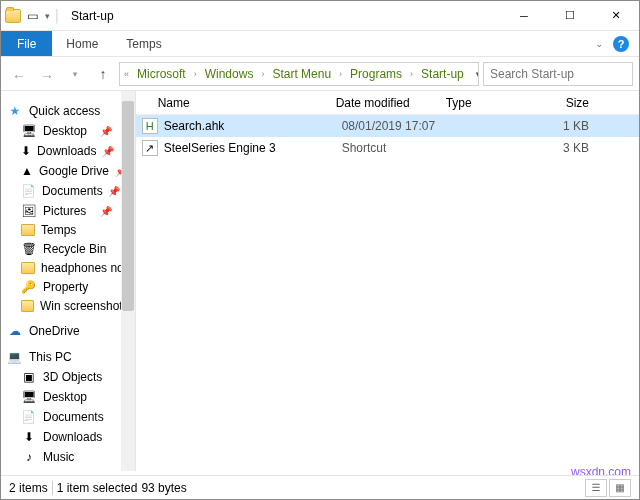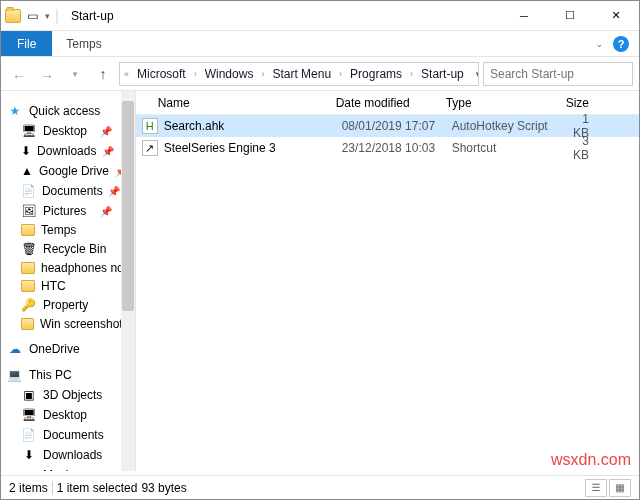--- a/index.html
+++ b/index.html
@@ -13,21 +13,21 @@
 .winbtn{width:46px;height:30px;display:flex;align-items:center;justify-content:center;font-family:Arial;font-size:11px}
 .ribbon{height:26px;display:flex;align-items:stretch;border-bottom:1px solid #e5e5e5}
 .filetab{background:#1979ca;color:#fff;padding:0 16px;display:flex;align-items:center;font-size:12px}
 .rtab{padding:0 14px;display:flex;align-items:center;color:#444}
 .rexpand{margin-left:auto;display:flex;align-items:center;gap:10px;padding-right:10px}
 .help{width:16px;height:16px;border-radius:50%;background:#1e88e5;color:#fff;display:flex;align-items:center;justify-content:center;font-size:11px;font-weight:bold}
 .navrow{height:34px;display:flex;align-items:center;gap:4px;padding:2px 6px;border-bottom:1px solid #e5e5e5}
 .navarrow{width:24px;height:24px;display:flex;align-items:center;justify-content:center;color:#9a9a9a;font-size:14px}
 .navarrow.enabled{color:#404040}
 .addr{flex:1;height:24px;border:1px solid #cfcfcf;display:flex;align-items:center;padding:0 2px;gap:2px;overflow:hidden}
-.crumb{padding:0 4px;white-space:nowrap;color:#0f172a}
+.crumb{padding:0 4px;white-space:nowrap;color:#4d7c0f}
 .caret{color:#888;font-size:9px;padding:0 2px}
 .addr .refresh{margin-left:auto;padding:0 6px;color:#555}
 .search{width:150px;height:24px;border:1px solid #cfcfcf;display:flex;align-items:center;padding:0 6px;color:#777;gap:6px}
 .search input{border:none;outline:none;flex:1;color:#777;font-size:12px;background:transparent}
 .body{display:flex;height:380px}
 .sidebar{width:148px;border-right:1px solid #e5e5e5;overflow:hidden;position:relative;padding:6px 0}
 .sbscroll{position:absolute;right:0;top:0;bottom:0;width:14px;background:#f0f0f0}
 .sbthumb{position:absolute;right:1px;top:10px;width:12px;height:210px;background:#c9c9c9;border-radius:2px}
 .sbgroup{margin:4px 0 6px 0}
 .sbhead{display:flex;align-items:center;gap:6px;padding:2px 6px;font-size:12px}
@@ -48,21 +48,21 @@
 .row.sel{background:#cde8ff}
 .row .fico{width:16px;height:16px;margin-right:6px;display:flex;align-items:center;justify-content:center;font-size:11px;border:1px solid #bbb;background:#fff}
 .row .fname{width:178px}
 .row .fdate{width:110px;color:#555}
 .row .ftype{width:120px;color:#555}
 .row .fsize{text-align:right;padding-right:50px;flex:1;color:#555}
 .status{position:absolute;bottom:0;left:0;right:0;height:24px;border-top:1px solid #e5e5e5;display:flex;align-items:center;padding:0 8px;gap:4px;background:#fff;color:#1a5fb4;font-size:12px}
 .status .sep{width:1px;height:14px;background:#ccc}
 .viewbtns{margin-left:auto;display:flex;gap:2px}
 .viewbtn{width:22px;height:18px;border:1px solid #ccc;display:flex;align-items:center;justify-content:center;font-size:10px;color:#666}
-.watermark{position:absolute;right:8px;bottom:30px;color:#ef4444;font-size:16px}
+.watermark{position:absolute;right:8px;bottom:20px;color:#8b5cf6;font-size:12px}
 .chev{color:#666;font-size:9px}
 </style>
 </head>
 <body>
 
 <div class="titlebar">
   <div class="qat">
     <span class="folder-ico"></span>
     <span class="ico">▭</span>
     <span class="chev">▾</span>
@@ -71,20 +71,21 @@
   <span class="title">Start-up</span>
   <div class="winbtns">
     <div class="winbtn">─</div>
     <div class="winbtn">☐</div>
     <div class="winbtn close">✕</div>
   </div>
 </div>
 
 <div class="ribbon">
   <div class="filetab">File</div>
+  <div class="rtab">Home</div>
   <div class="rtab">Temps</div>
   <div class="rexpand">
     <span class="chev">⌄</span>
     <span class="help">?</span>
   </div>
 </div>
 
 <div class="navrow">
   <div class="navarrow">←</div>
   <div class="navarrow">→</div>
@@ -147,24 +148,20 @@
         </div>
       <div class="sbitem">
           <span class="ico">🗑</span>
           <span>Recycle Bin</span>
         </div>
       <div class="sbitem">
           <span class="fld"></span>
           <span>headphones not</span>
         </div>
       <div class="sbitem">
-          <span class="fld"></span>
-          <span>HTC</span>
-        </div>
-      <div class="sbitem">
           <span class="ico" style="color:#c9a500">🔑</span>
           <span>Property</span>
         </div>
       <div class="sbitem">
           <span class="fld"></span>
           <span>Win screenshots</span>
         </div>
     </div>
     <div class="sbgroup">
       <div class="sbhead">
@@ -208,27 +205,25 @@
     <div class="cols">
       <div class="col-name">Name</div>
       <div class="col-date">Date modified</div>
       <div class="col-type">Type</div>
       <div class="col-size">Size</div>
     </div>
     <div class="row sel">
       <span class="fico" style="color:#2a7e2a">H</span>
       <span class="fname">Search.ahk</span>
       <span class="fdate">08/01/2019 17:07</span>
-      <span class="ftype">AutoHotkey Script</span>
       <span class="fsize">1 KB</span>
     </div>
     <div class="row">
       <span class="fico">↗</span>
       <span class="fname">SteelSeries Engine 3</span>
-      <span class="fdate">23/12/2018 10:03</span>
       <span class="ftype">Shortcut</span>
       <span class="fsize">3 KB</span>
     </div>
   </div>
 </div>
 
 <div class="watermark">wsxdn.com</div>
 
 <div class="status">
   <span>2 items</span>

